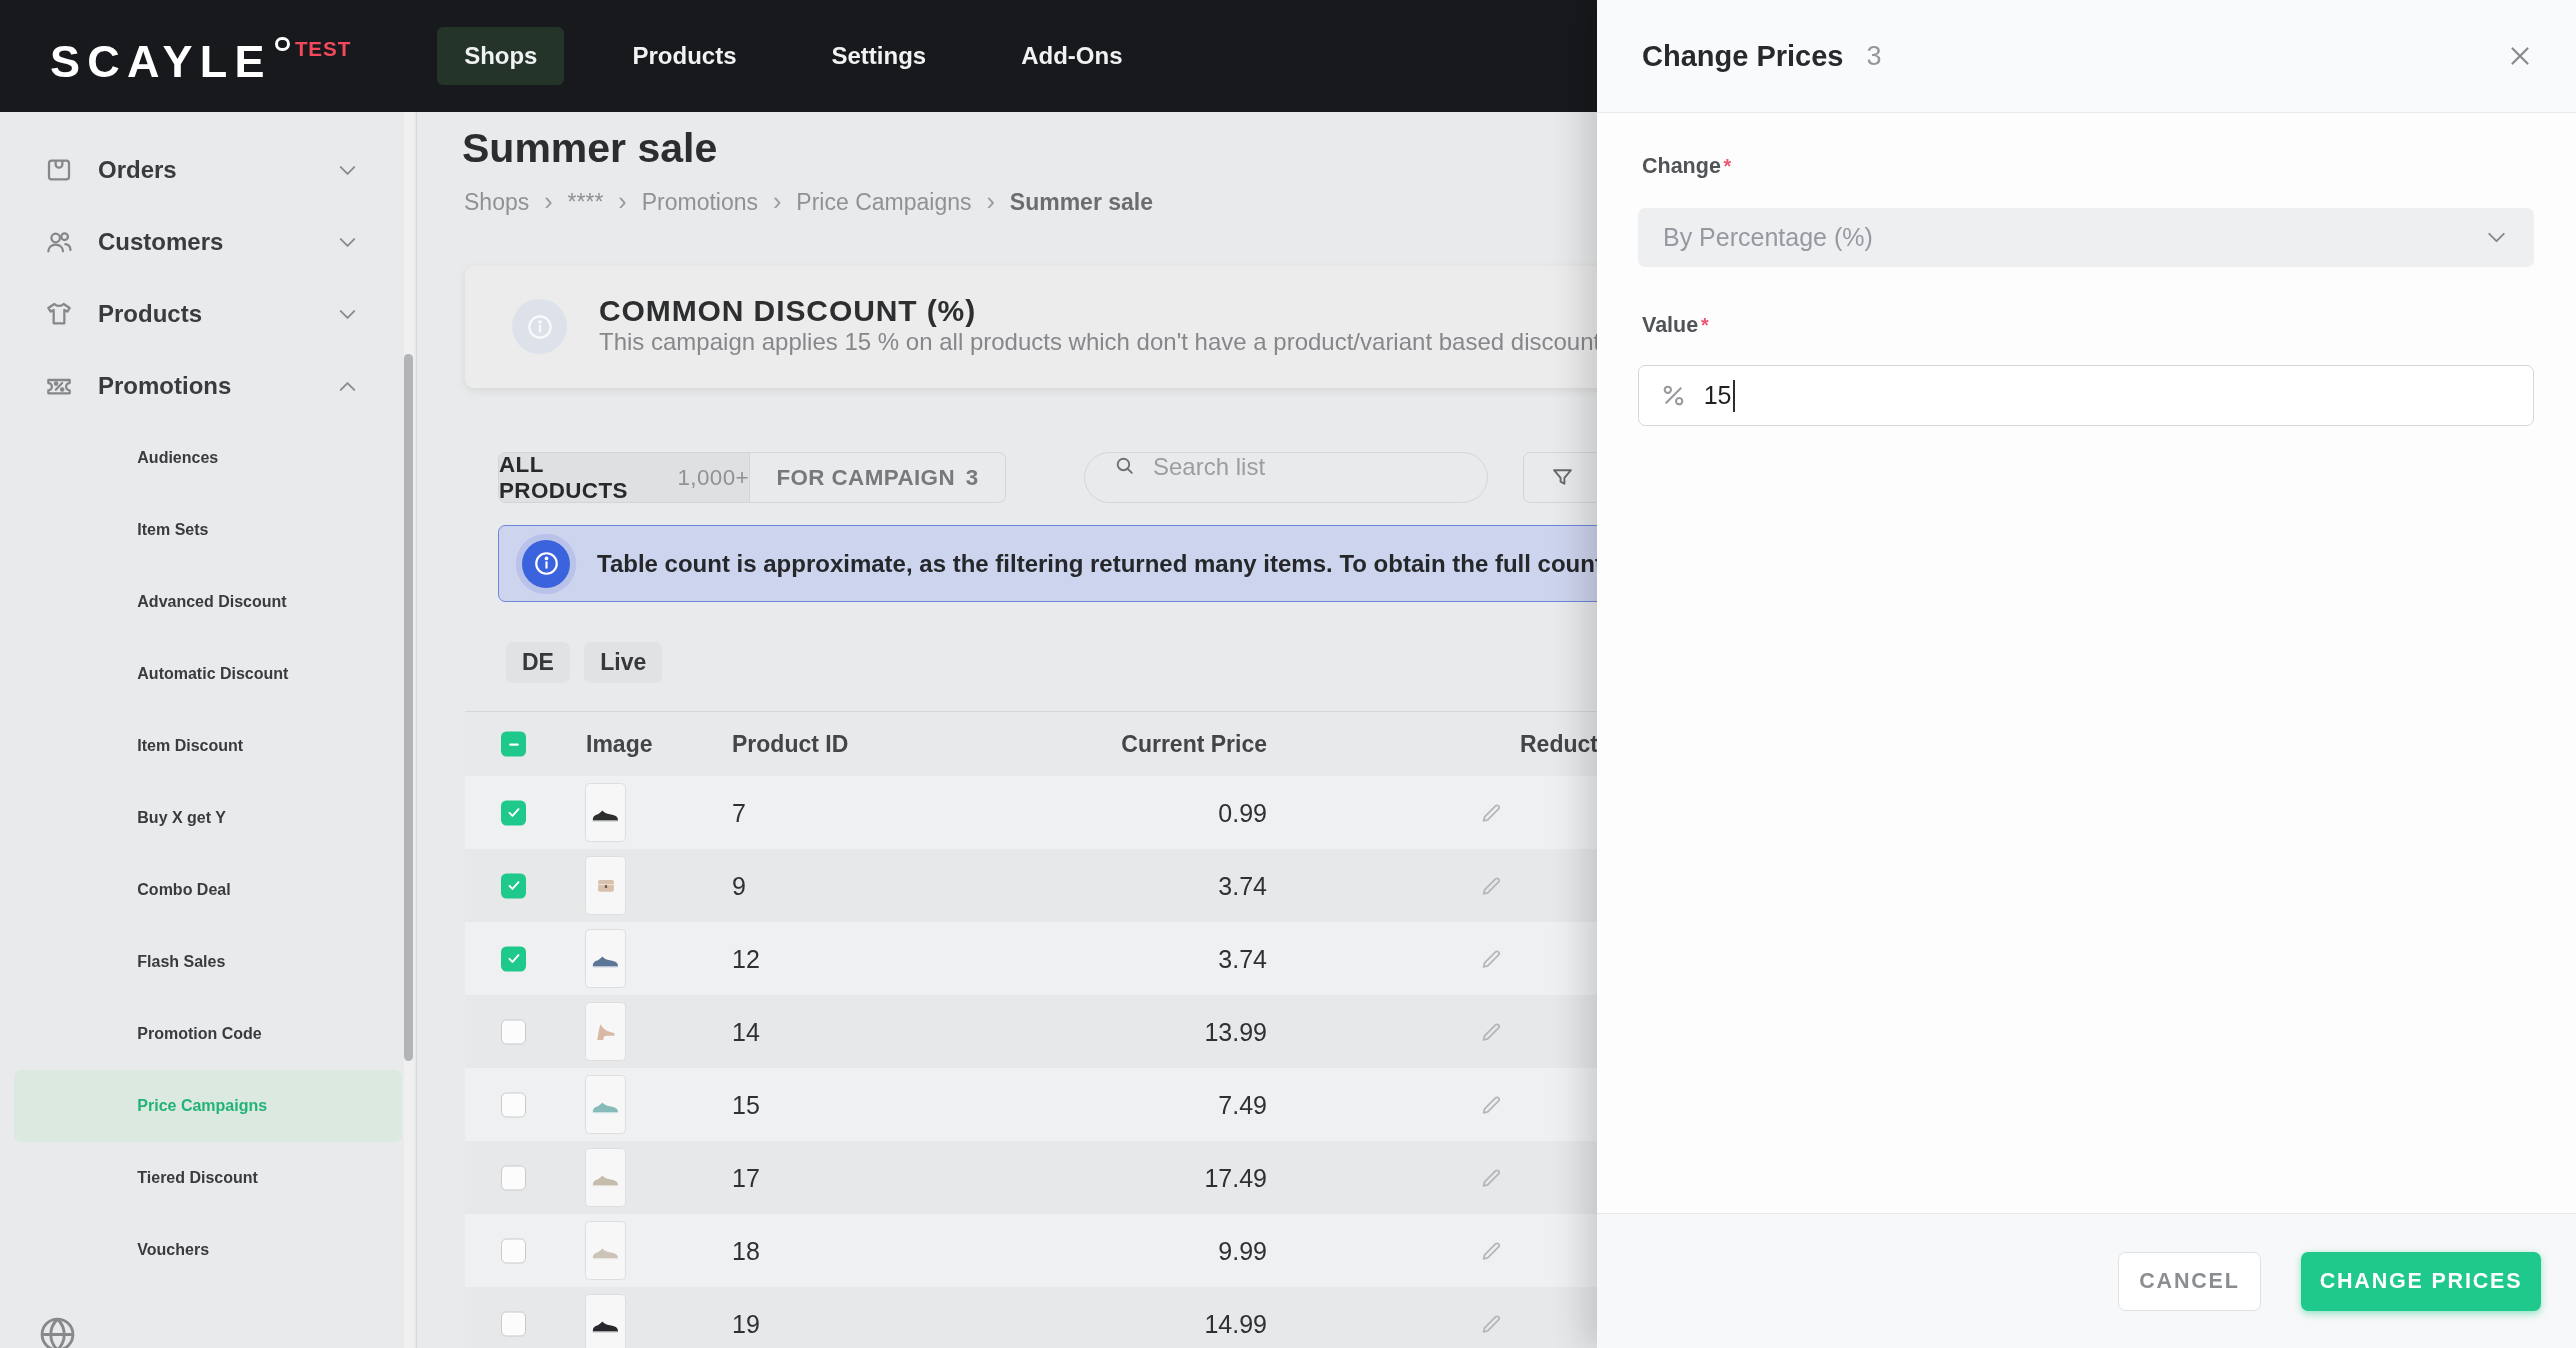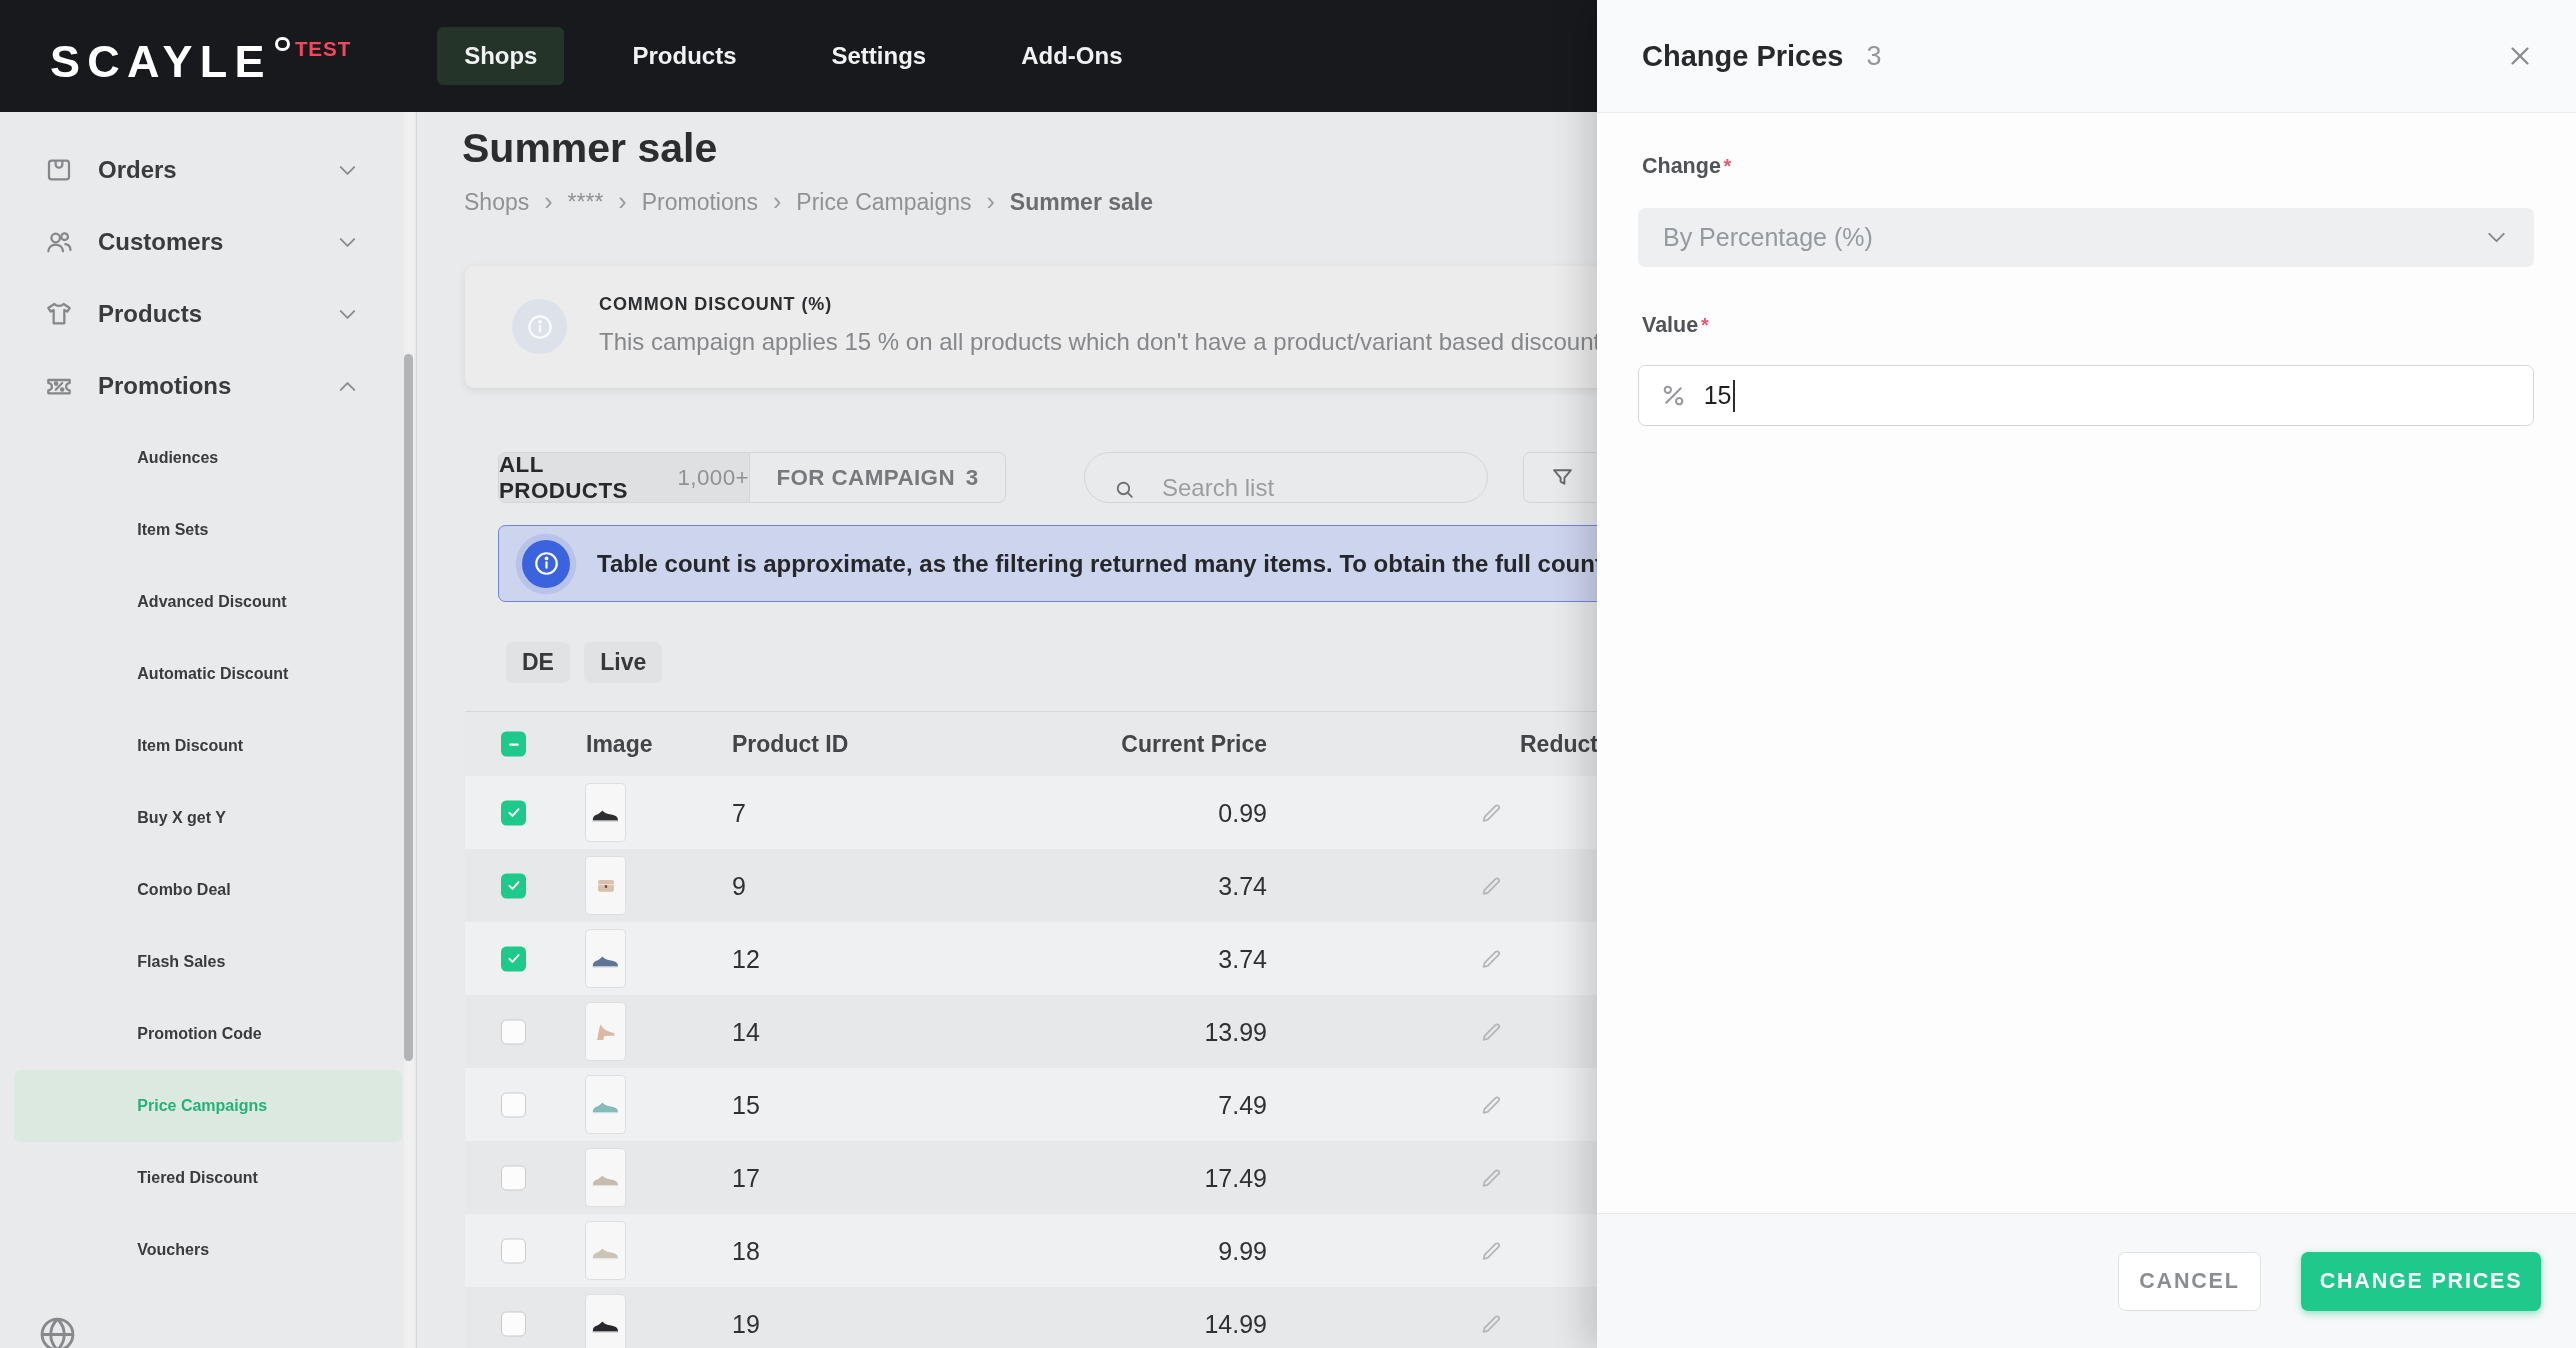--- a/index.html
+++ b/index.html
@@ -33,31 +33,31 @@
   
   .content { position:absolute; left:417px; top:112px; width:2159px; height:1237px; overflow:hidden; }
   .page-title { position:absolute; left:45px; top:12.5px; font-size:41px; font-weight:800; color:#2b2d2f; }
   .breadcrumb { position:absolute; left:47px; top:77px; display:flex; align-items:center; gap:15px; font-size:23px; color:#8f9295; white-space:nowrap; }
   .breadcrumb .crumb:last-child { color:#6b6e71; font-weight:600; }
   .breadcrumb .sep { color:#9a9da0; font-size:25px; margin-top:-2.7px; }
 
   .campaign-card { position:absolute; left:48px; top:154px; width:1195px; height:122px; background:#ececed; border-radius:9px; box-shadow:0 2.7px 9px rgba(0,0,0,.08); }
   .camp-icon { position:absolute; left:47px; top:33px; width:55px; height:55px; border-radius:50%; background:#dde2ea; display:flex; align-items:center; justify-content:center; color:#ffffff; }
   .camp-icon svg { width:30px; height:30px; opacity:.85; }
-  .camp-title { position:absolute; left:134px; top:28px; font-size:18px; font-weight:800; letter-spacing:0.9px; color:#2c2e30; }
+  .camp-title { position:absolute; left:134px; top:28px; font-size:30px; font-weight:800; letter-spacing:0.9px; color:#2c2e30; }
   .camp-desc { position:absolute; left:134px; top:62px; font-size:24px; color:#85878a; white-space:nowrap; }
 
   .toolbar-seg { position:absolute; left:81px; top:340px; width:508px; height:51px; border:0.9px solid #d3d5d7; border-radius:7.2px; display:flex; overflow:hidden; background:#e8eaeb; }
   .seg { display:flex; align-items:center; justify-content:center; gap:10.7px; font-size:22.4px; font-weight:700; letter-spacing:0.4px; cursor:pointer; }
   .seg-left { width:251px; background:#dee0e2; border-right:0.9px solid #d3d5d7; color:#27292b; }
   .seg-right { flex:1; color:#77797c; }
   .seg .seg-count { font-weight:500; color:#8f9294; }
   .seg-right .seg-count { font-weight:700; color:#77797c; }
 
-  .search-pill { position:absolute; left:667px; top:340px; width:404px; height:51px; border:0.9px solid #d3d5d7; border-radius:26px; display:flex; align-items:flex-end;gap:9px; }
+  .search-pill { position:absolute; left:667px; top:340px; width:404px; height:51px; border:0.9px solid #d3d5d7; border-radius:26px; display:flex; align-items:flex-start; }
   .search-pill svg { width:25px; height:25px; color:#6e7174; margin-left:27px; }
   .search-pill input { border:none; outline:none; background:transparent; font-size:24px; color:#3a3c3e; margin-left:16px; width:304px; font-family:inherit; }
   .search-pill input::placeholder { color:#9b9ea1; }
 
   .filter-btn { position:absolute; left:1106px; top:340px; width:79px; height:51px; border:0.9px solid #d3d5d7; border-radius:7.2px; display:flex; align-items:center; justify-content:center; color:#66696c; cursor:pointer; }
   .filter-btn svg { width:27px; height:27px; }
 
   .notice { position:absolute; left:81px; top:413px; width:1610px; height:77px; background:#cdd4ed; border:1.8px solid #6e85dc; border-radius:7.2px; display:flex; align-items:center; }
   .notice-icon { width:48px; height:48px; border-radius:50%; background:#3c63de; box-shadow:0 0 0 6.3px #b9c3e9; display:flex; align-items:center; justify-content:center; color:#fff; margin-left:23px; flex:none; }
   .notice-icon svg { width:29px; height:29px; }

